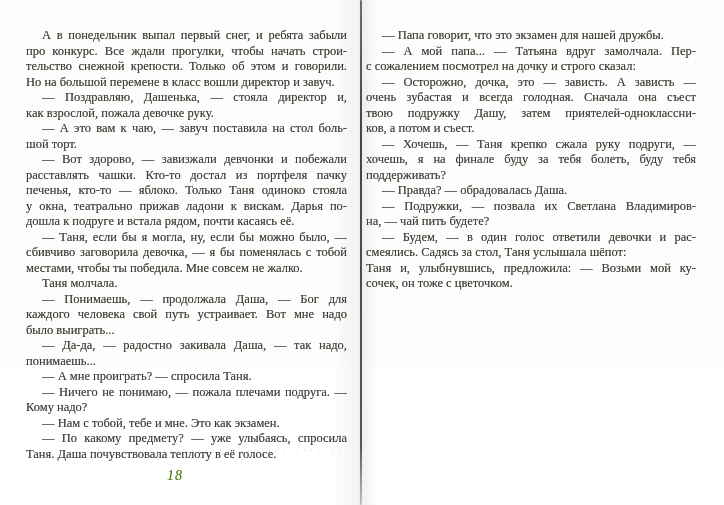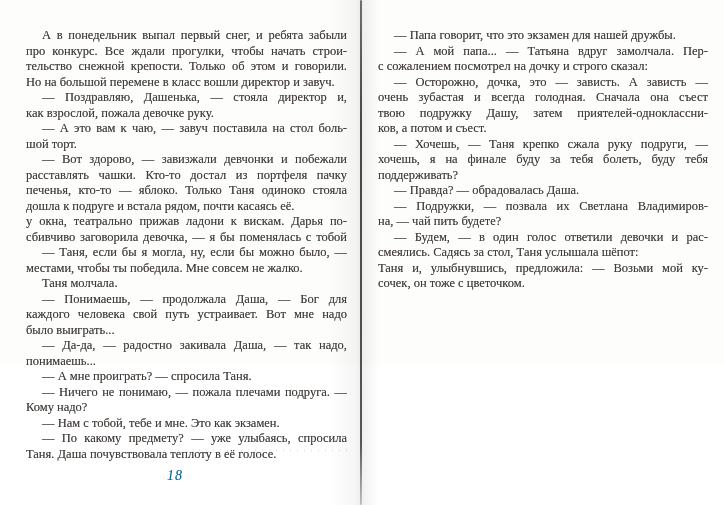--- a/index.html
+++ b/index.html
@@ -30,37 +30,37 @@
   }
   .page{
     position:absolute;
     top:28px;
     color:#413d3a;
     font-size:12.5px;
     line-height:15.5px;
     text-shadow:0 0 0.6px rgba(70,64,58,0.55);
   }
   .page-left{left:26px;width:321px;}
-  .page-right{left:378px;width:330px;}
+  .page-right{left:366px;width:330px;}
   .line{
     height:15.5px;
     overflow:hidden;
     text-align:justify;
     text-align-last:justify;
     white-space:normal;
   }
   .line.end{text-align-last:left;}
   .line.indent{text-indent:16px;}
   .folio{
     position:absolute;
     top:468px;left:145px;width:60px;
     text-align:center;
     font-style:italic;
     font-size:14px;
-    color:#0369a1;
+    color:#4d7c0f;
     text-shadow:0 0 0.5px rgba(140,140,145,0.6);
     letter-spacing:1px;
   }
   
   .dust{
     position:absolute;top:449px;left:150px;width:200px;height:3px;
     background:repeating-linear-gradient(90deg,rgba(160,160,160,0.18) 0 1px,rgba(0,0,0,0) 1px 7px);
   }
 </style>
 </head>
@@ -83,26 +83,26 @@
         <div class="line end">как взрослой, пожала девочке руку.</div>
       </div>
       <div>
         <div class="line indent">— А это вам к чаю, — завуч поставила на стол боль-</div>
         <div class="line end">шой торт.</div>
       </div>
       <div>
         <div class="line indent">— Вот здорово, — завизжали девчонки и побежали</div>
         <div class="line">расставлять чашки. Кто-то достал из портфеля пачку</div>
         <div class="line">печенья, кто-то — яблоко. Только Таня одиноко стояла</div>
+        <div class="line">у окна, театрально прижав ладони к вискам. Дарья по-</div>
         <div class="line end">дошла к подруге и встала рядом, почти касаясь её.</div>
-        <div class="line">у окна, театрально прижав ладони к вискам. Дарья по-</div>
       </div>
       <div>
+        <div class="line indent">— Таня, если бы я могла, ну, если бы можно было, —</div>
         <div class="line">сбивчиво заговорила девочка, — я бы поменялась с тобой</div>
-        <div class="line indent">— Таня, если бы я могла, ну, если бы можно было, —</div>
         <div class="line end">местами, чтобы ты победила. Мне совсем не жалко.</div>
       </div>
       <div>
         <div class="line indent end">Таня молчала.</div>
       </div>
       <div>
         <div class="line indent">— Понимаешь, — продолжала Даша, — Бог для</div>
         <div class="line">каждого человека свой путь устраивает. Вот мне надо</div>
         <div class="line end">было выиграть...</div>
       </div>

